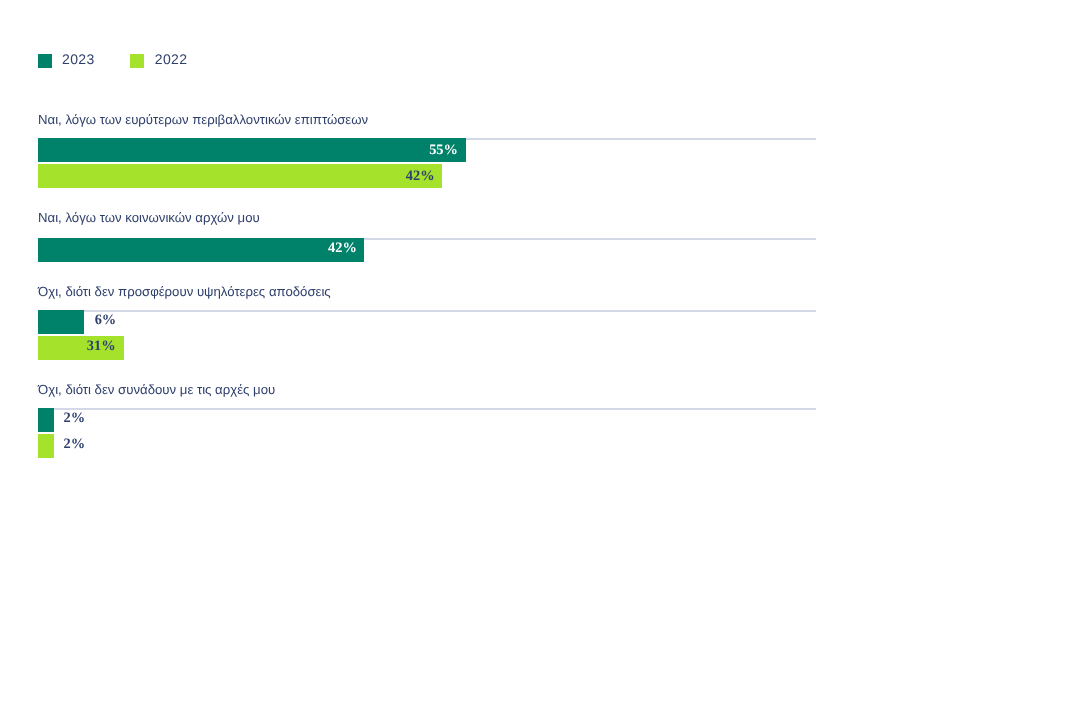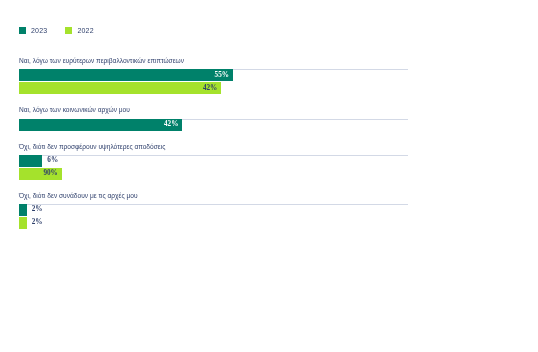--- a/index.html
+++ b/index.html
@@ -159,21 +159,21 @@
       <div class="group">
         <div class="group-label">Όχι, διότι δεν προσφέρουν υψηλότερες αποδόσεις</div>
         <div class="bars">
           <div class="sep-line" style="background: rgb(211, 217, 230);"></div>
           <div class="bar-row">
             <div class="bar s2023" style="width: 23.34px; background: rgb(0, 129, 106);"></div>
             <span class="bar-value-outside">6%</span>
           </div>
           <div class="bar-row">
             <div class="bar s2022" style="width: 42.79px; background: rgb(165, 226, 44);">
-              <span class="bar-value">90%</span>
+              <span class="bar-value">31%</span>
             </div>
           </div>
         </div>
       </div>
       <div class="group">
         <div class="group-label">Όχι, διότι δεν συνάδουν με τις αρχές μου</div>
         <div class="bars">
           <div class="sep-line" style="background: rgb(211, 217, 230);"></div>
           <div class="bar-row">
             <div class="bar s2023" style="width: 7.78px; background: rgb(0, 129, 106);"></div>

